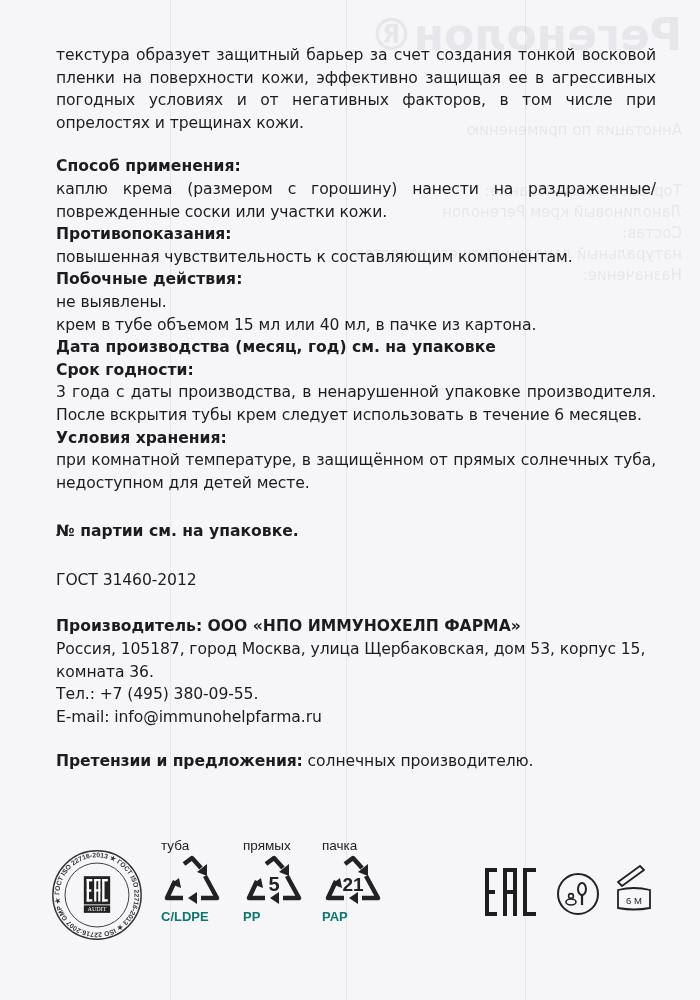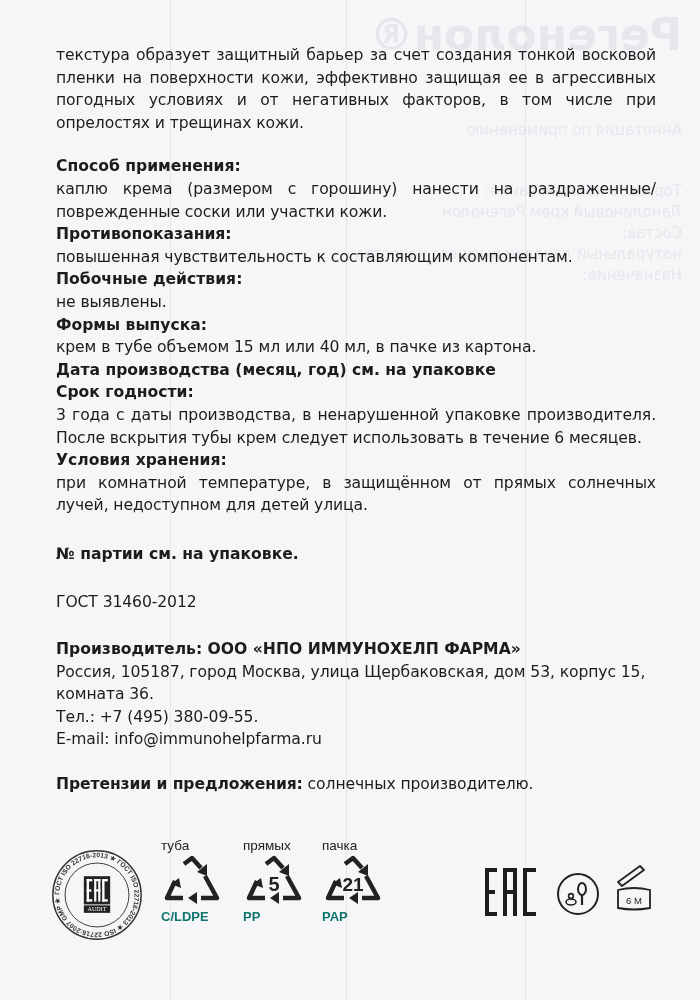--- a/index.html
+++ b/index.html
@@ -55,30 +55,29 @@
 
   <p class="h">Способ применения:</p>
   <p class="p">каплю крема (размером с горошину) нанести на раздраженные/ поврежденные соски или участки кожи.</p>
 
   <p class="h">Противопоказания:</p>
   <p class="p">повышенная чувствительность к составляющим компонентам.</p>
 
   <p class="h">Побочные действия:</p>
   <p class="p">не выявлены.</p>
 
-  <p class="h">Формы выпуска:</p>
   <p class="p">крем в тубе объемом 15 мл или 40 мл, в пачке из картона.</p>
 
   <p class="h">Дата производства (месяц, год)  см. на упаковке</p>
 
   <p class="h">Срок годности:</p>
   <p class="p">3 года с даты производства, в ненарушенной упаковке производителя. После вскрытия тубы крем следует использовать в течение 6 месяцев.</p>
 
   <p class="h">Условия хранения:</p>
-  <p class="p">при комнатной температуре, в защищённом от прямых солнечных лучей, недоступном для детей улица.</p>
+  <p class="p">при комнатной температуре, в защищённом от прямых солнечных туба, недоступном для детей месте.</p>
 
   <div style="height:26px"></div>
   <p class="h">№ партии см. на упаковке.</p>
   <div style="height:26px"></div>
   <p class="p">ГОСТ 31460-2012</p>
   <div style="height:24px"></div>
 
   <p class="h">Производитель: ООО «НПО ИММУНОХЕЛП ФАРМА»</p>
   <p class="p" style="text-align:left">Россия, 105187, город Москва, улица Щербаковская, дом 53, корпус 15, комната 36.</p>
   <p class="p">Тел.: +7 (495) 380-09-55.</p>

